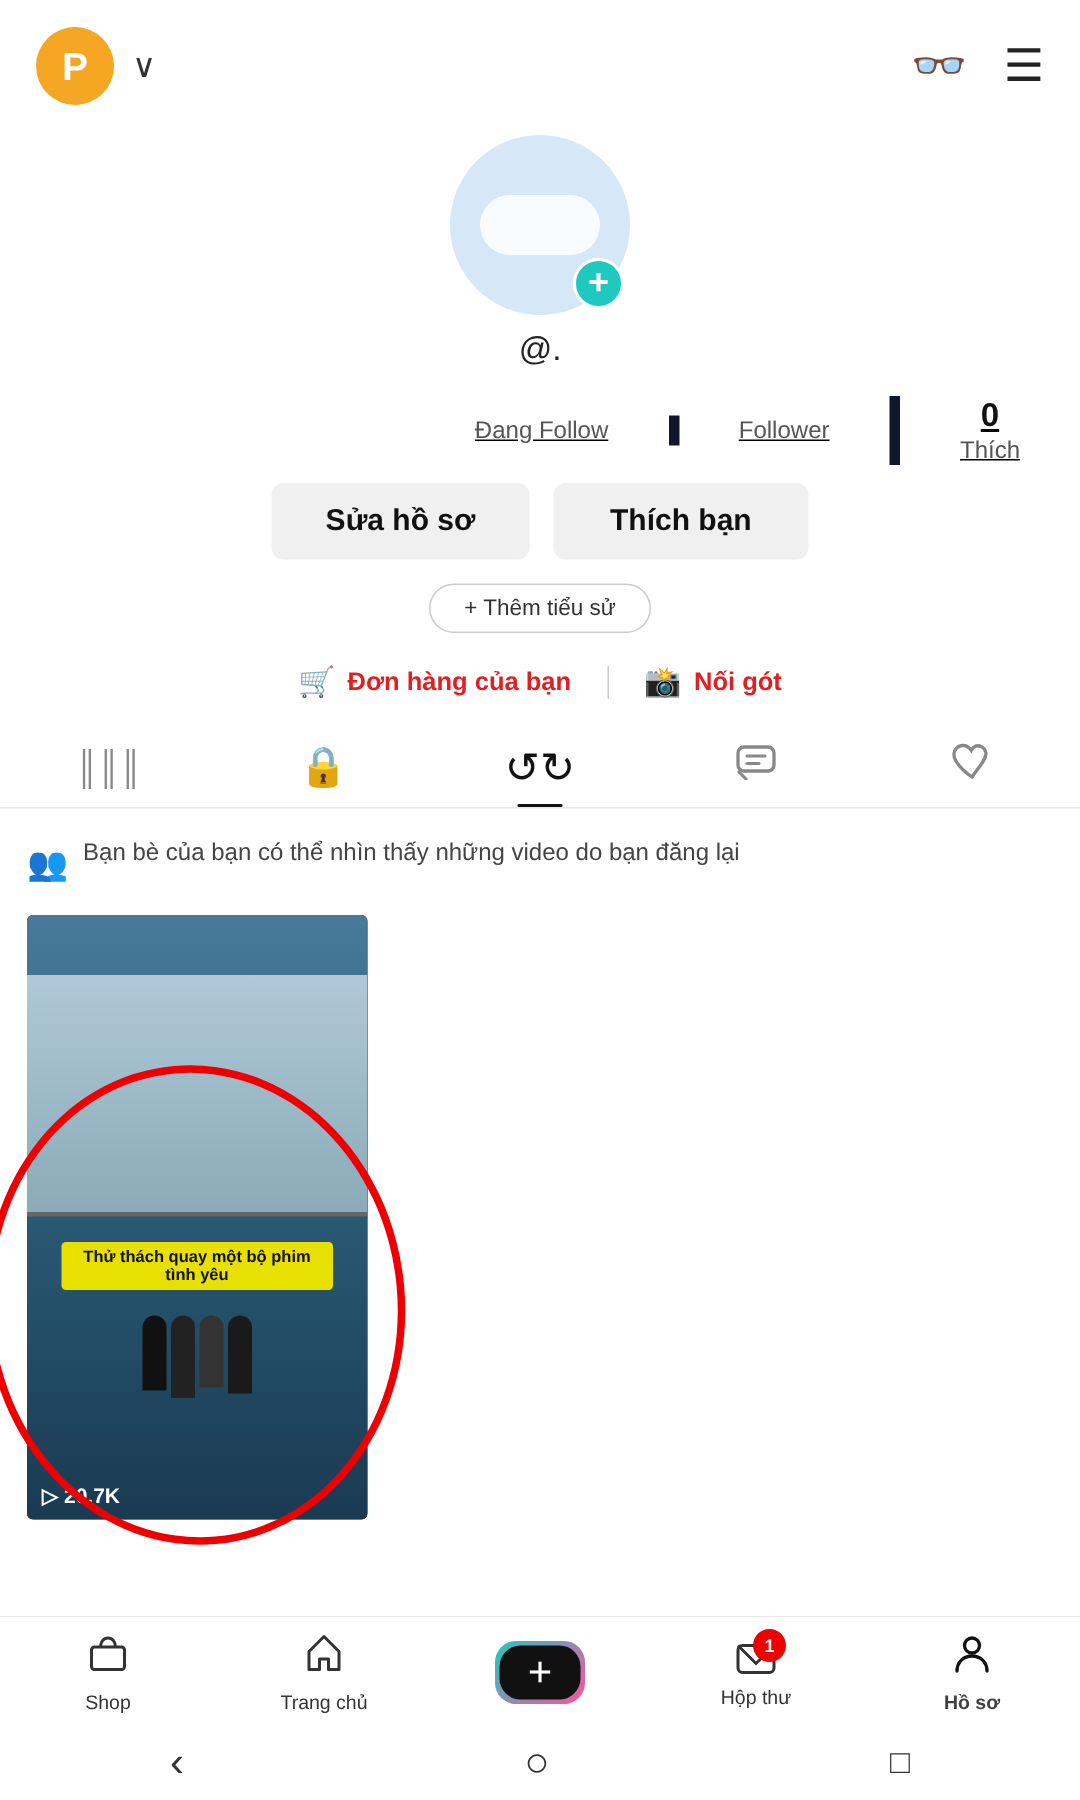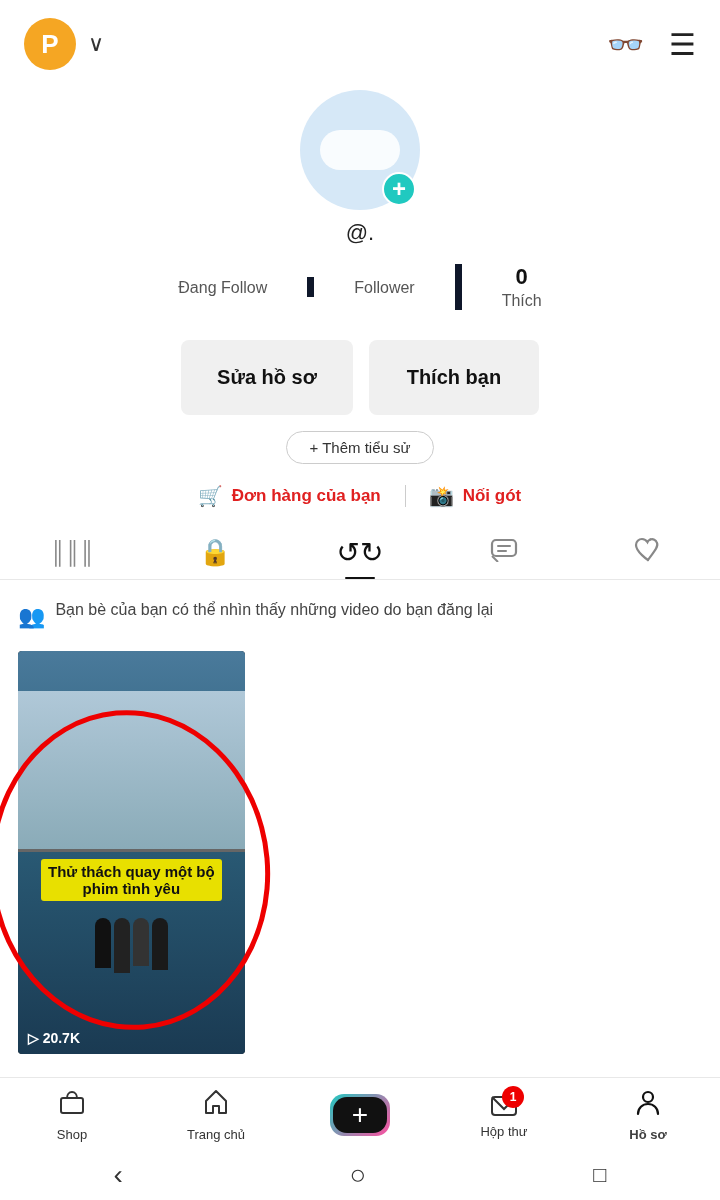--- a/index.html
+++ b/index.html
@@ -77,24 +77,25 @@
     .username {
       font-size: 22px;
       color: #222;
       margin-bottom: 18px;
     }
 
     
     .stats-row {
       display: flex;
       align-items: center;
-      justify-content: center;
+      justify-content: flex-end;
       gap: 0;
       width: 100%;
-      margin-bottom: 30px;
+      margin-bottom: 12px;
+      text-decoration: underline;
     }
     .stat-item {
       display: flex;
       flex-direction: column;
       align-items: center;
       padding: 0 40px;
     }
     .stat-item + .stat-item {
       border-left: 7px solid #0f172a;
     }
@@ -109,21 +110,21 @@
       margin-top: 2px;
     }
 
     
     .action-buttons {
       display: flex;
       gap: 16px;
       margin-bottom: 16px;
     }
     .btn-action {
-      padding: 26px 36px;
+      padding: 14px 36px;
       border-radius: 8px;
       border: none;
       background: #f0f0f0;
       font-size: 20px;
       font-weight: 700;
       color: #111;
       cursor: pointer;
       min-width: 170px;
       text-align: center;
     }
@@ -237,21 +238,21 @@
       width: 100%; height: 100%;
       background: linear-gradient(180deg, #4a7a9b 0%, #2c5f7a 40%, #1a3a52 100%);
       position: relative;
       overflow: hidden;
     }
     .video-overlay-text {
       position: absolute;
       bottom: 38%; left: 10%; right: 10%;
       background: #e8e000;
       color: #111;
-      font-size: 15px;
+      font-size: 11px;
       font-weight: 700;
       padding: 4px 6px;
       border-radius: 3px;
       text-align: center;
     }
     .video-play-count {
       position: absolute;
       bottom: 8px; left: 10px;
       color: #fff;
       font-size: 14px;

